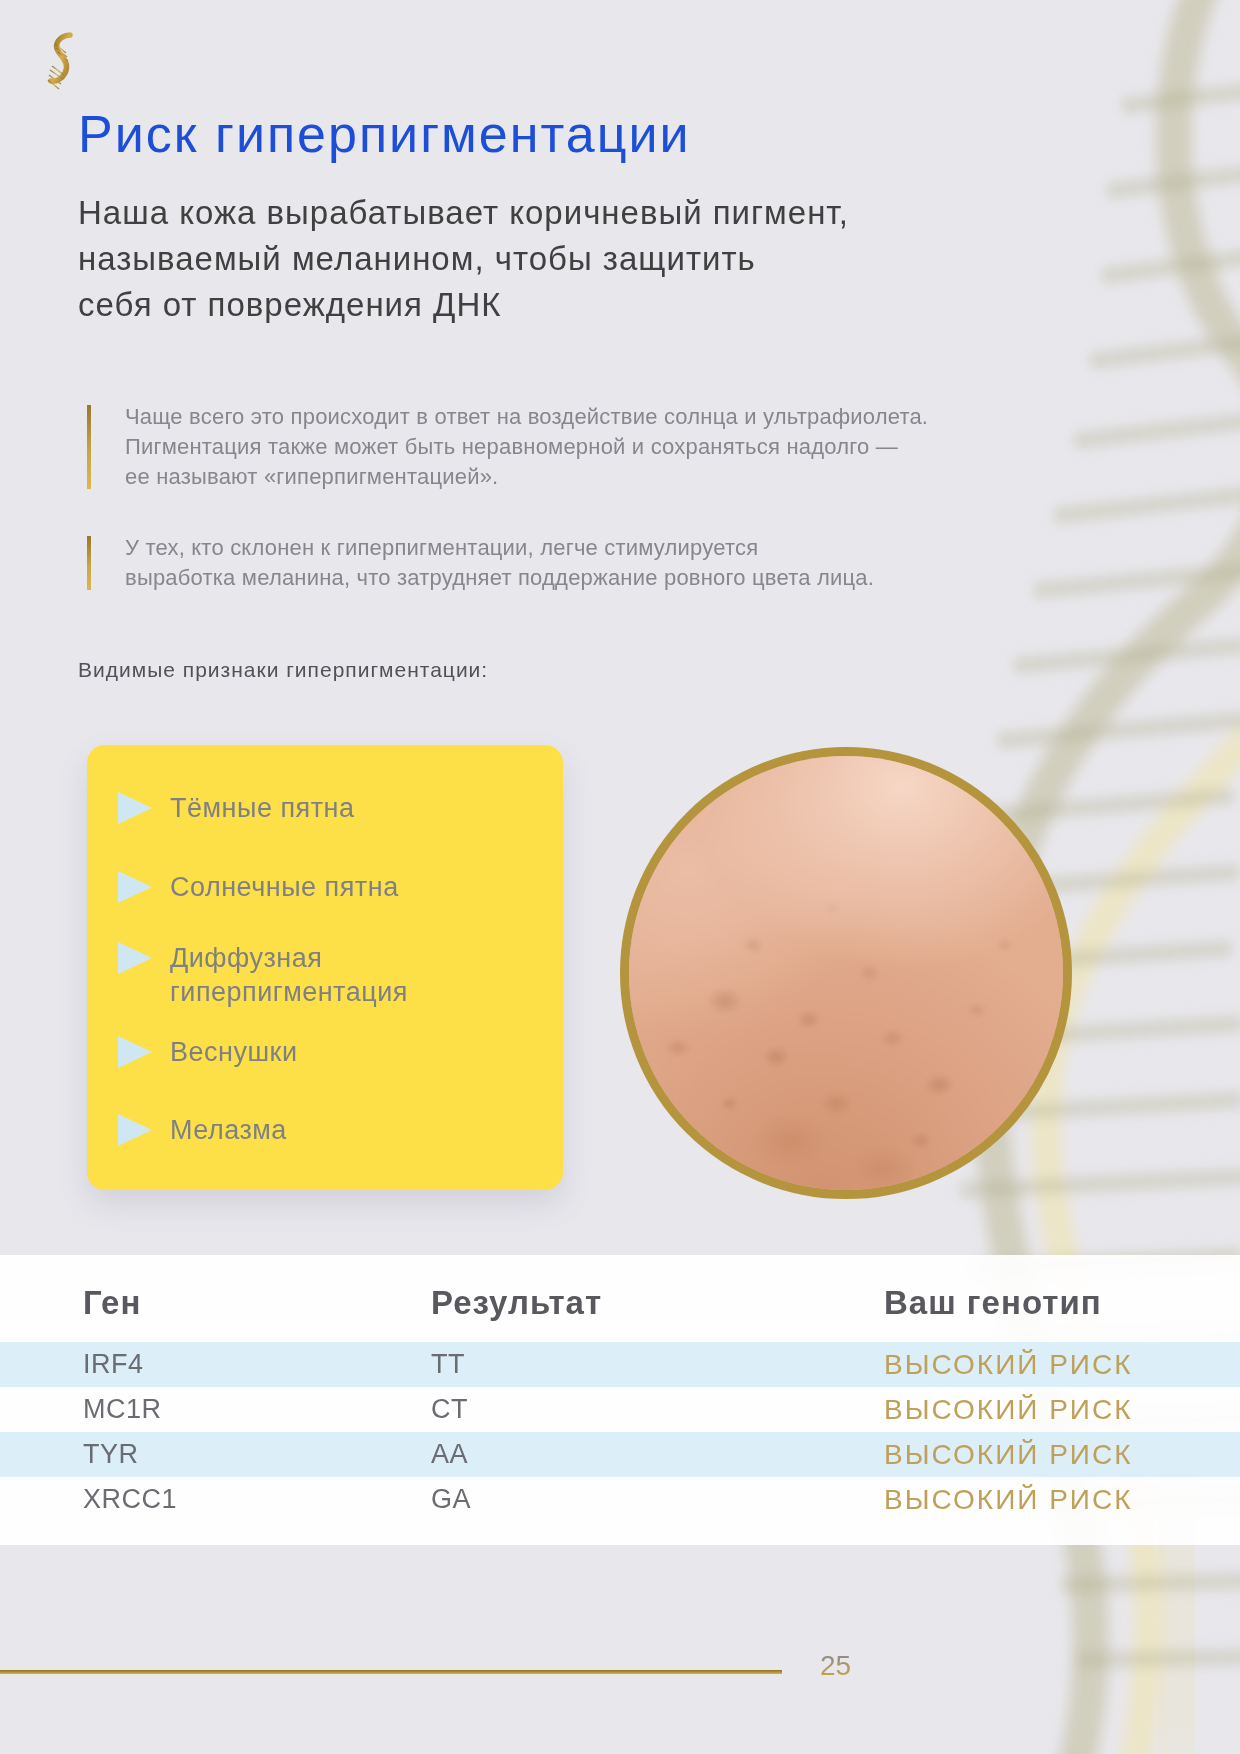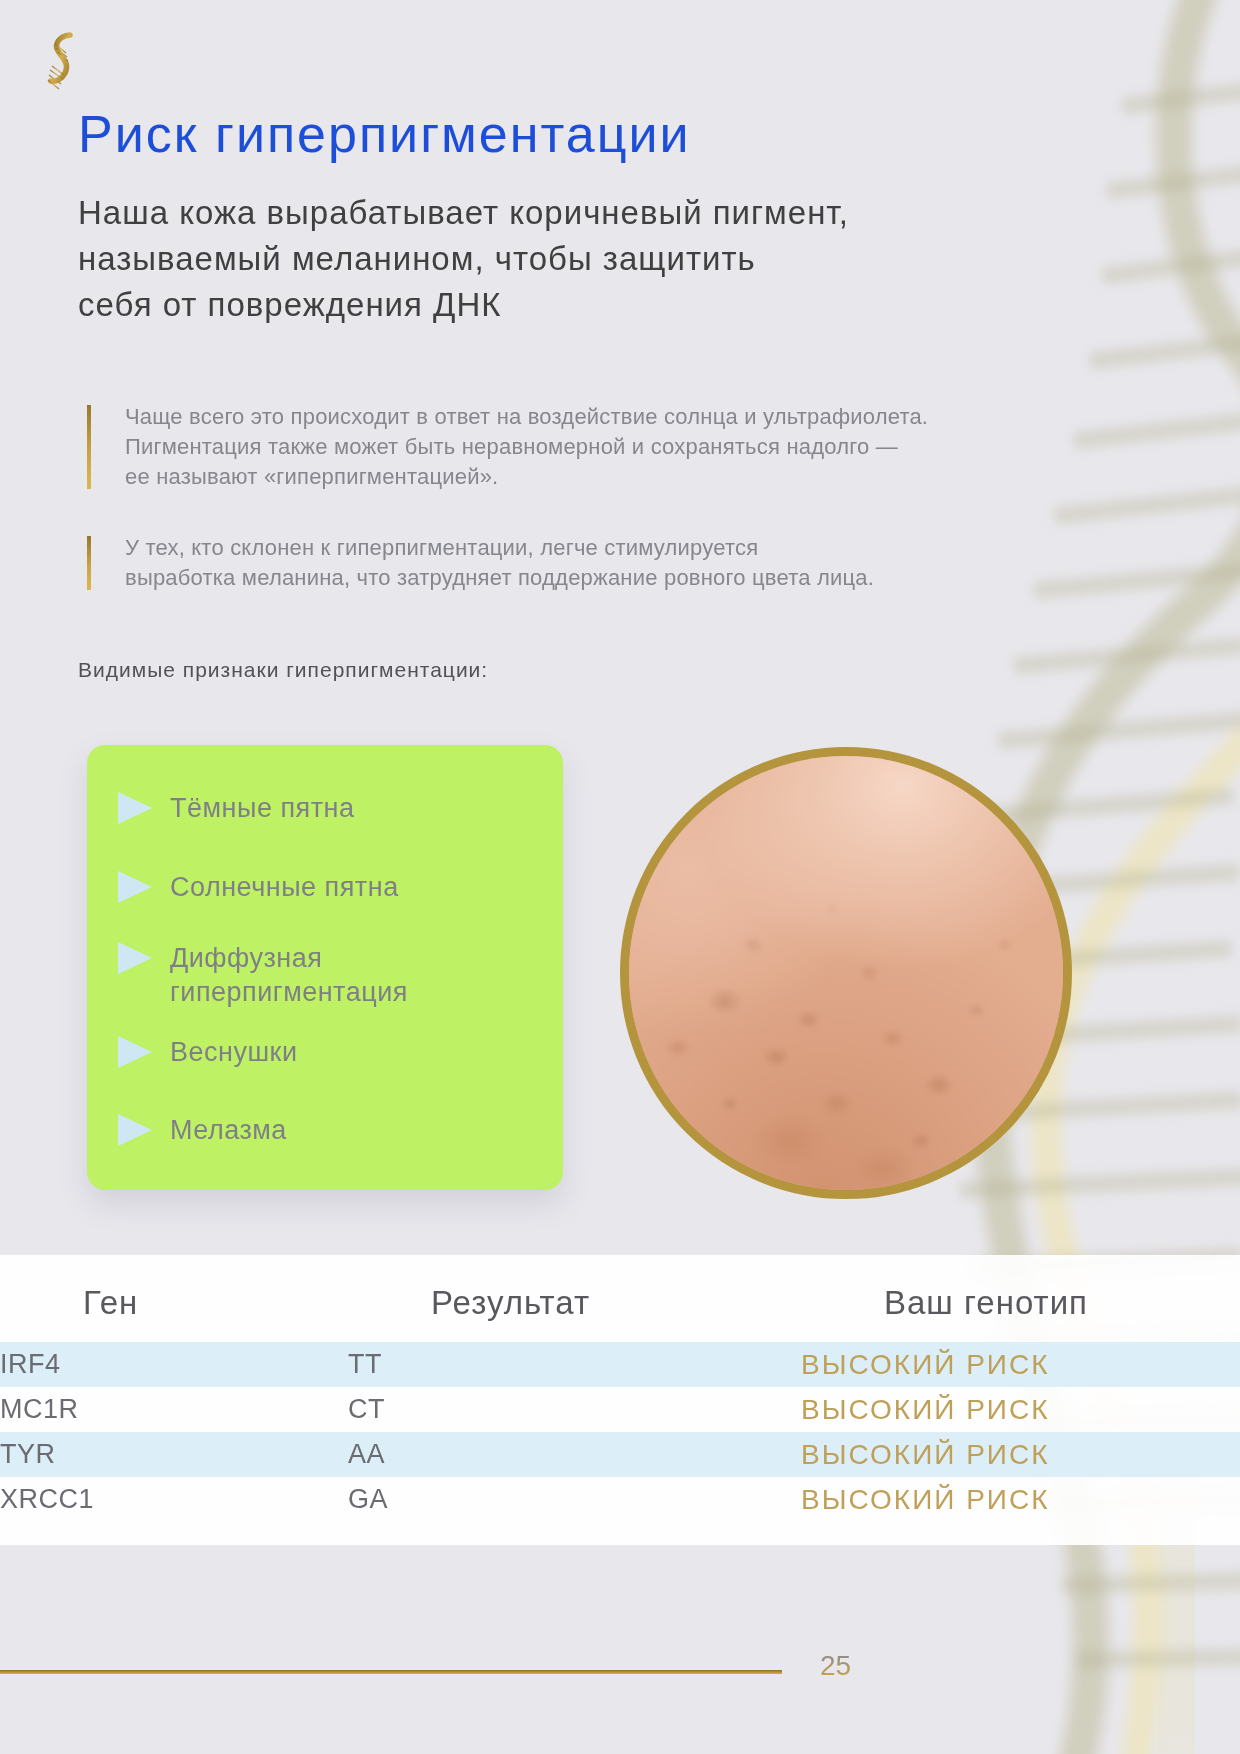--- a/index.html
+++ b/index.html
@@ -36,21 +36,21 @@
   .callout-2{top:533px;}
 
   .signs-heading{
     position:absolute;left:78px;top:658px;margin:0;
     font-size:21px;font-weight:400;letter-spacing:1px;color:#515157;
   }
 
   
   .card{
     position:absolute;left:87px;top:745px;width:476px;height:445px;
-    background:#bef264;border-radius:18px;
+    background:#fde047;border-radius:18px;
     box-shadow:0 14px 30px rgba(100,100,130,.16);
   }
   .sign{position:absolute;left:31px;display:flex;align-items:flex-start;}
   .sign-1{top:46px;}
   .sign-2{top:125px;}
   .sign-3{top:196px;width:340px;}
   .sign-4{top:290px;}
   .sign-5{top:368px;}
   .tri{
     width:0;height:0;margin-top:1px;flex:0 0 auto;
@@ -96,25 +96,25 @@
   }
 
   
   .results{
     position:absolute;left:0;top:1255px;width:1240px;height:290px;
     background:rgba(255,255,255,.93);
   }
   .thead{
     height:87px;display:grid;grid-template-columns:348px 453px 1fr;
     padding:0 0 20px 83px;align-items:end;
-    font-size:33px;font-weight:400;letter-spacing:1px;color:#58585e;
+    font-size:33px;font-weight:700;letter-spacing:1px;color:#58585e;
   }
   .trow{
     height:45px;display:grid;grid-template-columns:348px 453px 1fr;
-    align-items:center;
+    padding-left:83px;align-items:center;
     font-size:27px;font-weight:300;letter-spacing:.5px;color:#6b6b72;
   }
   .trow.alt{background:rgba(216,236,247,.9);}
   .result-cell{font-size:28px;letter-spacing:2px;color:#bfa058;}
 
   
   .footer-line{
     position:absolute;left:0;top:1670px;width:782px;height:4px;
     background:linear-gradient(180deg,#8f7023,#d7b34a);
   }

